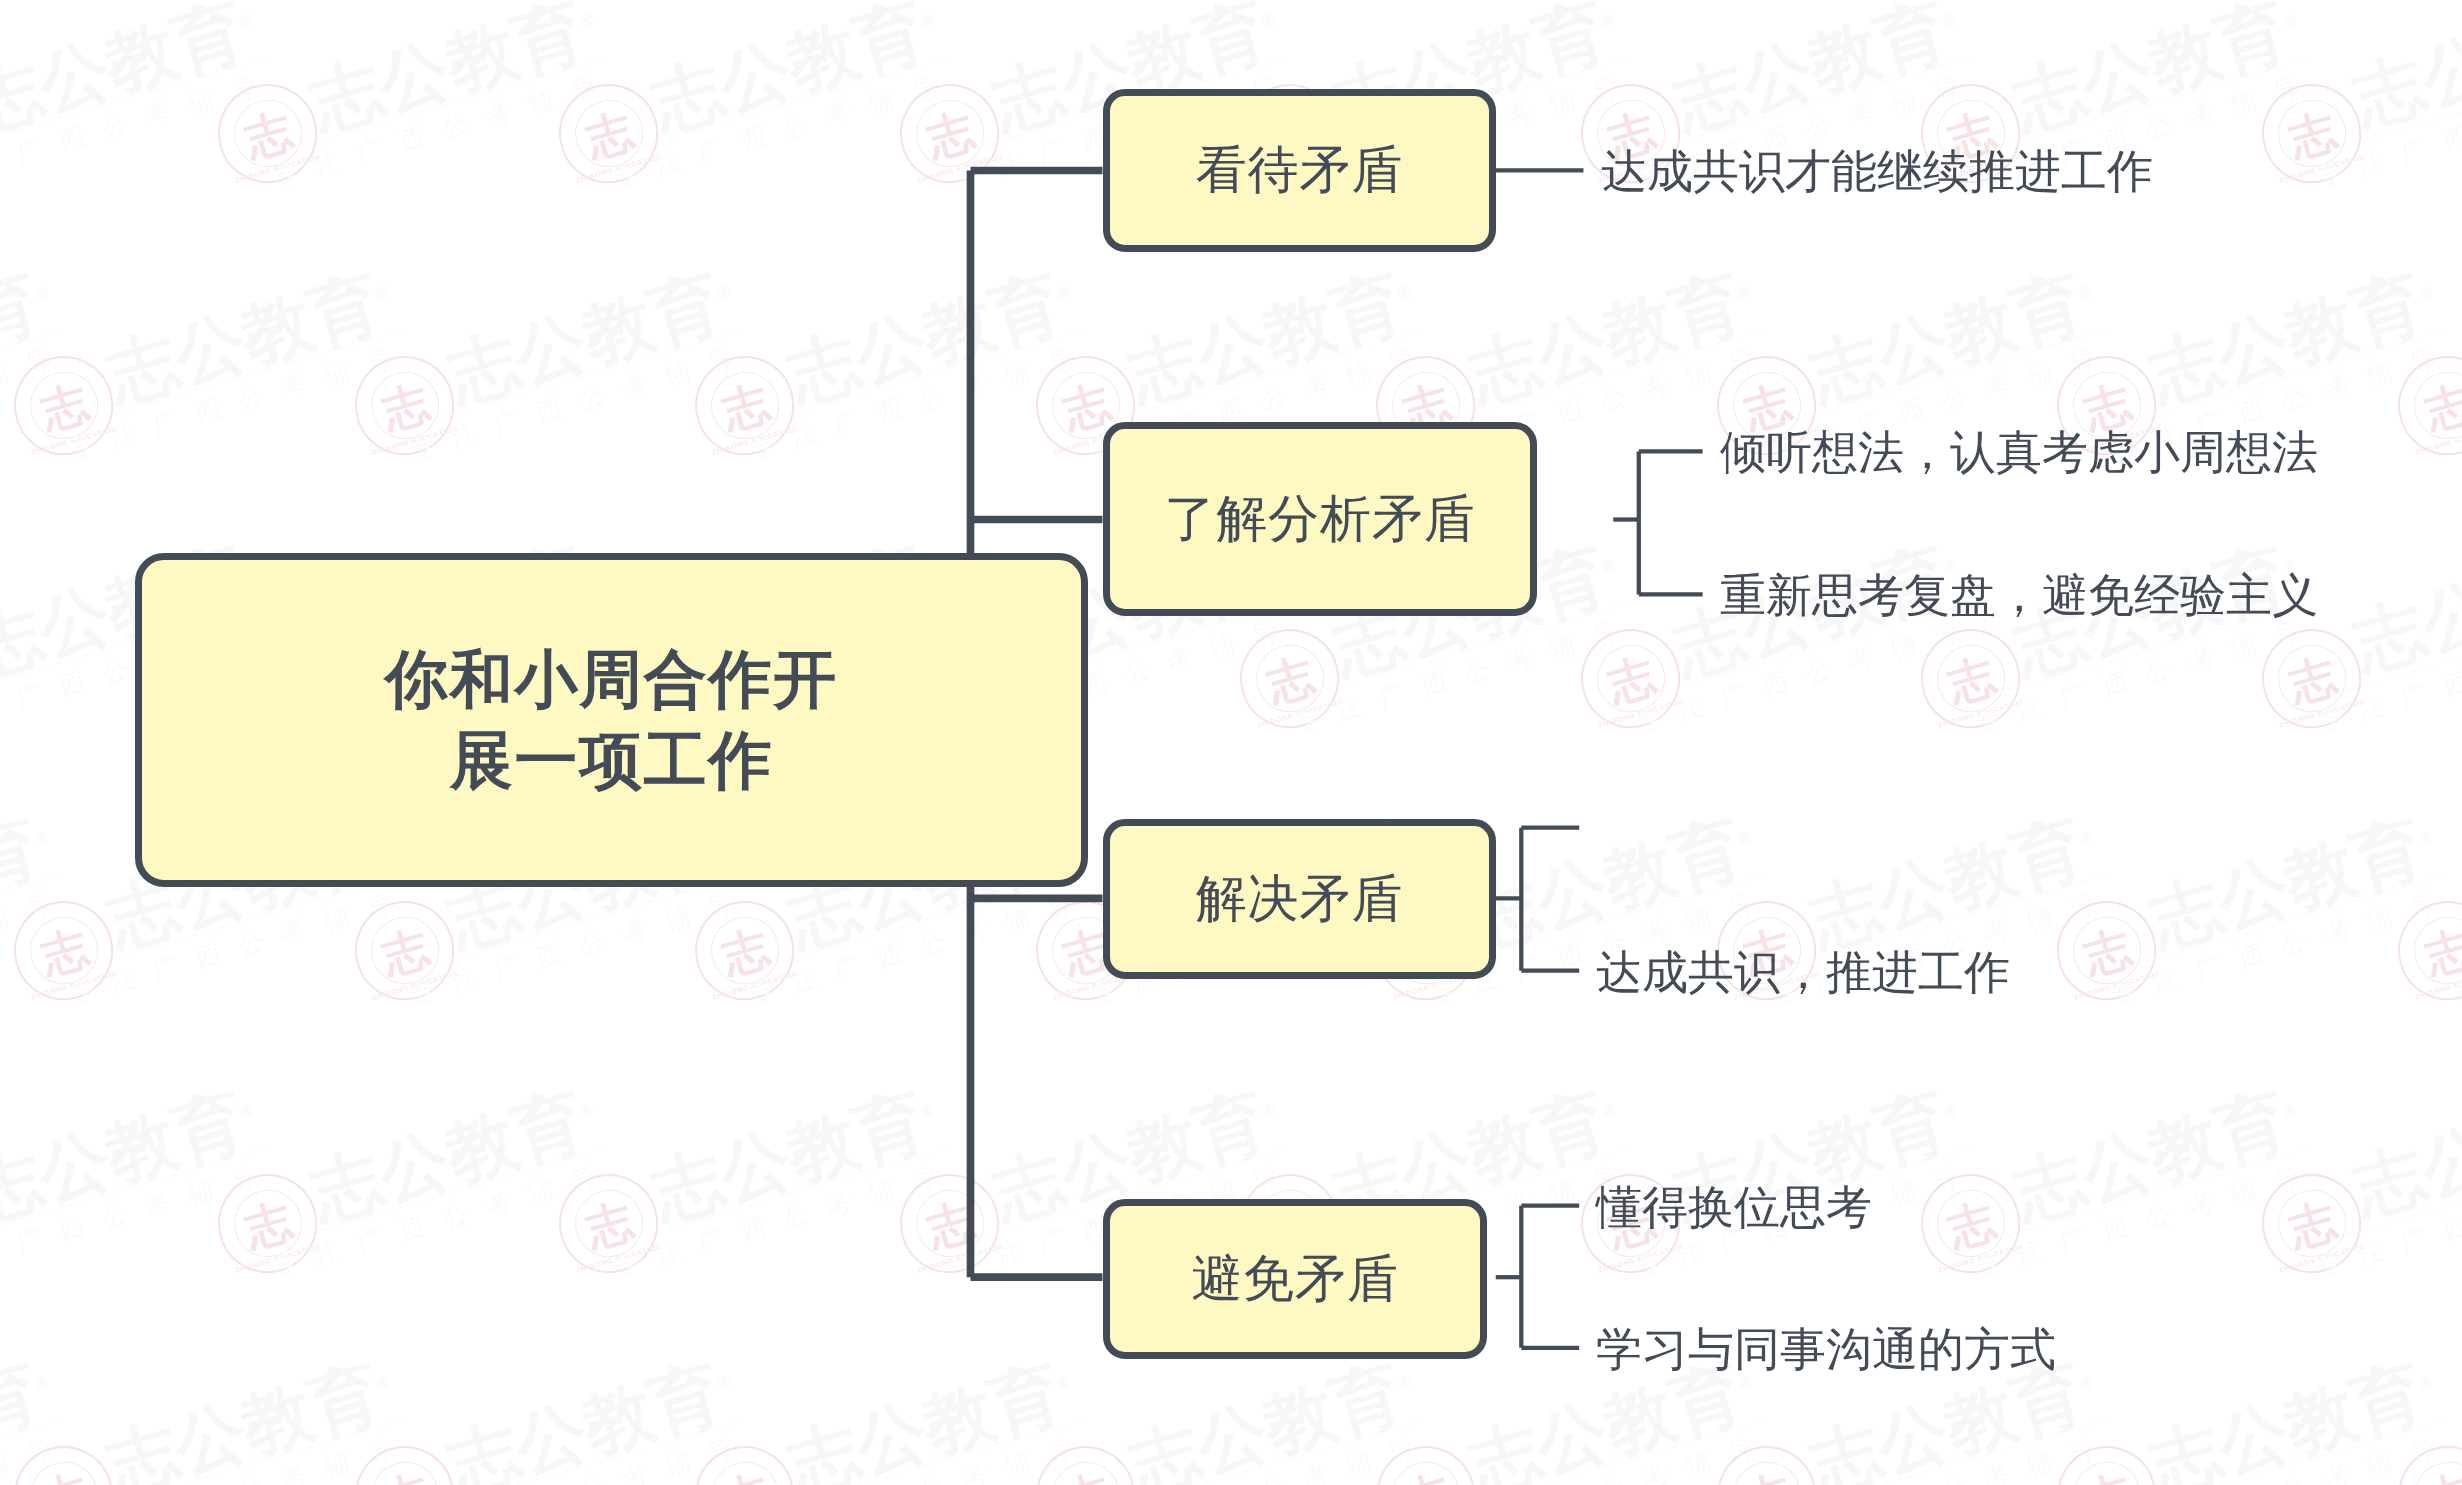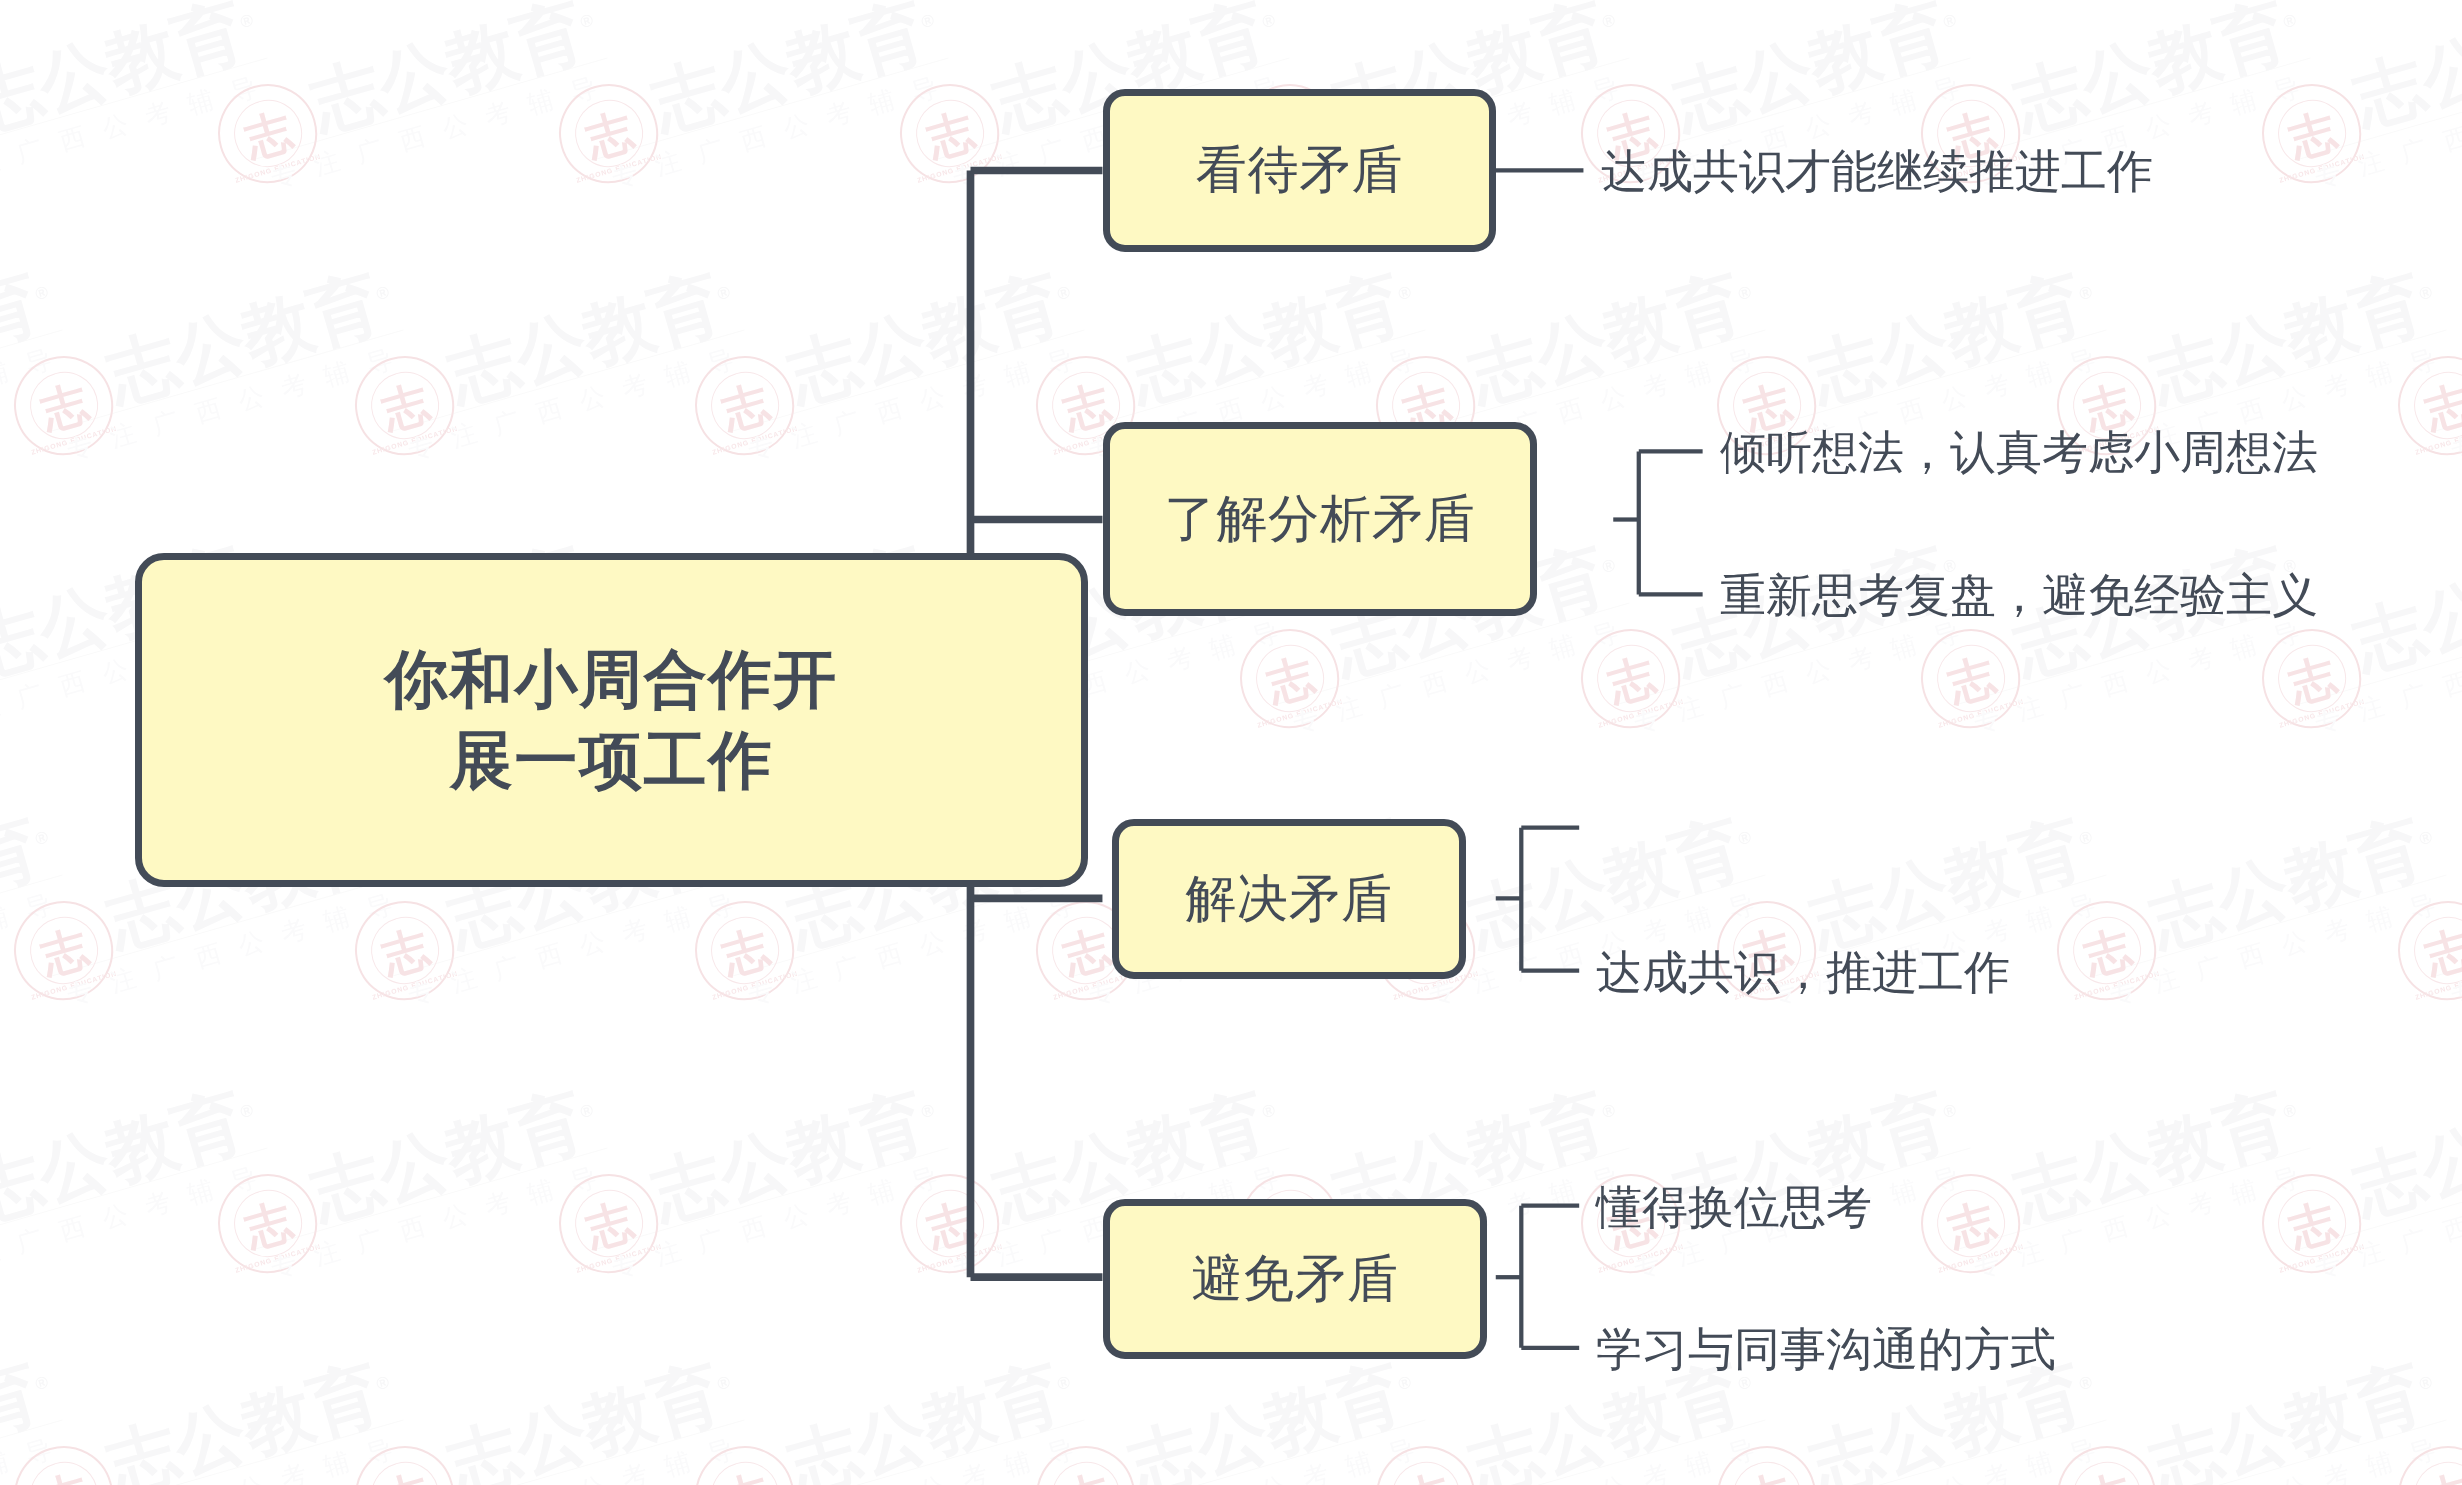--- a/index.html
+++ b/index.html
@@ -634,21 +634,21 @@
     </div>
 
     <div class="node node-branch" style="left:1103px; top:89px; width:393px; height:163px;">
       <span>看待矛盾</span>
     </div>
 
     <div class="node node-branch" style="left:1103px; top:422px; width:434px; height:194px;">
       <span>了解分析矛盾</span>
     </div>
 
-    <div class="node node-branch" style="left:1103px; top:819px; width:354px; height:160px;margin-left:9px;">
+    <div class="node node-branch" style="left:1103px; top:819px; width:393px; height:160px;">
       <span>解决矛盾</span>
     </div>
 
     <div class="node node-branch" style="left:1103px; top:1199px; width:384px; height:160px;">
       <span>避免矛盾</span>
     </div>
 
     <div class="leaf-label" style="left:1601px; top:148px;">达成共识才能继续推进工作</div>
 
     <div class="leaf-label" style="left:1720px; top:429px;">倾听想法，认真考虑小周想法</div>

